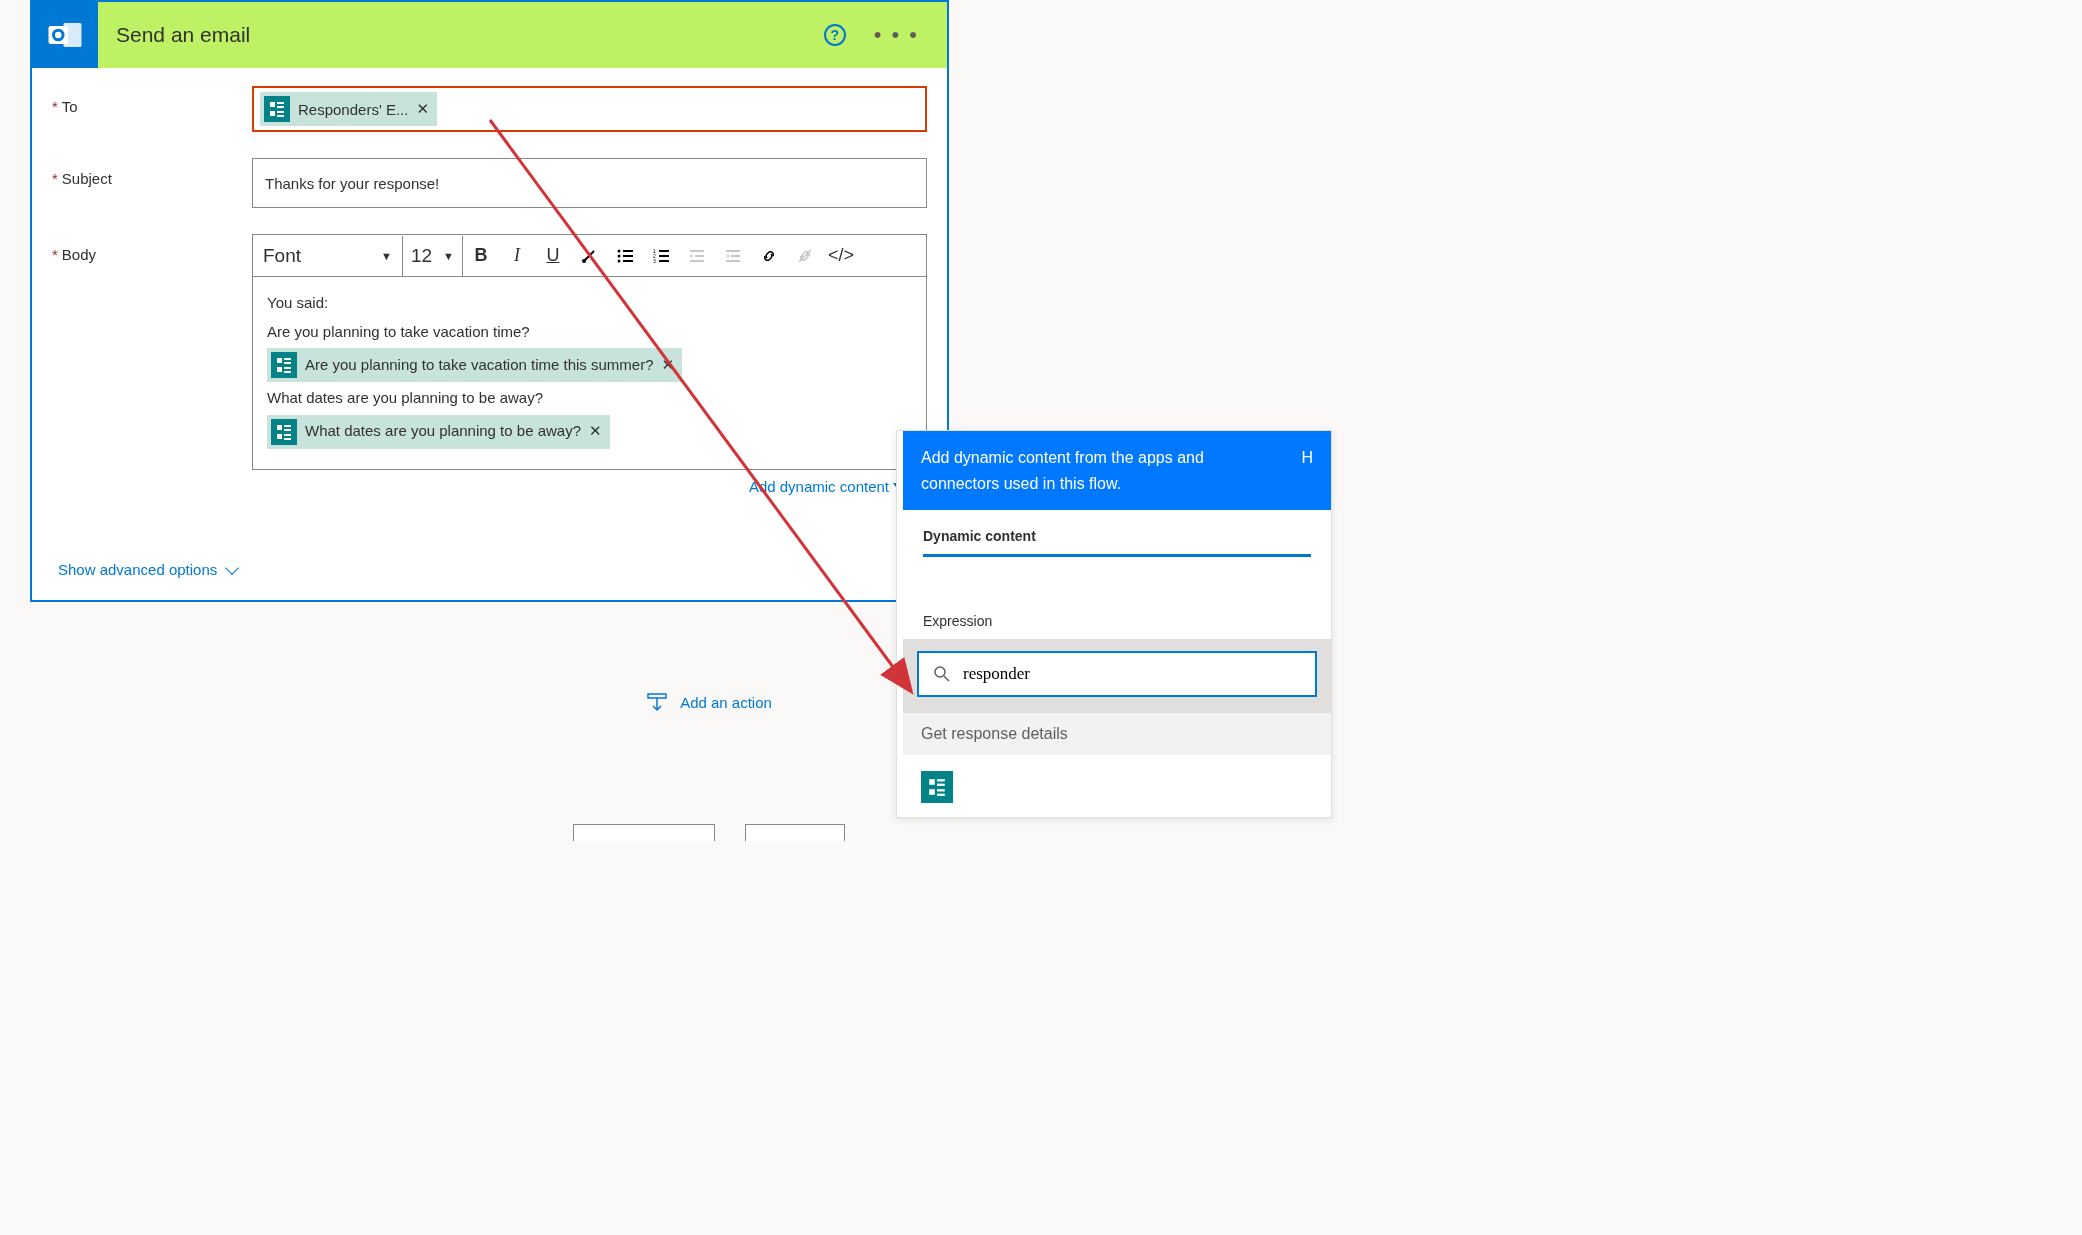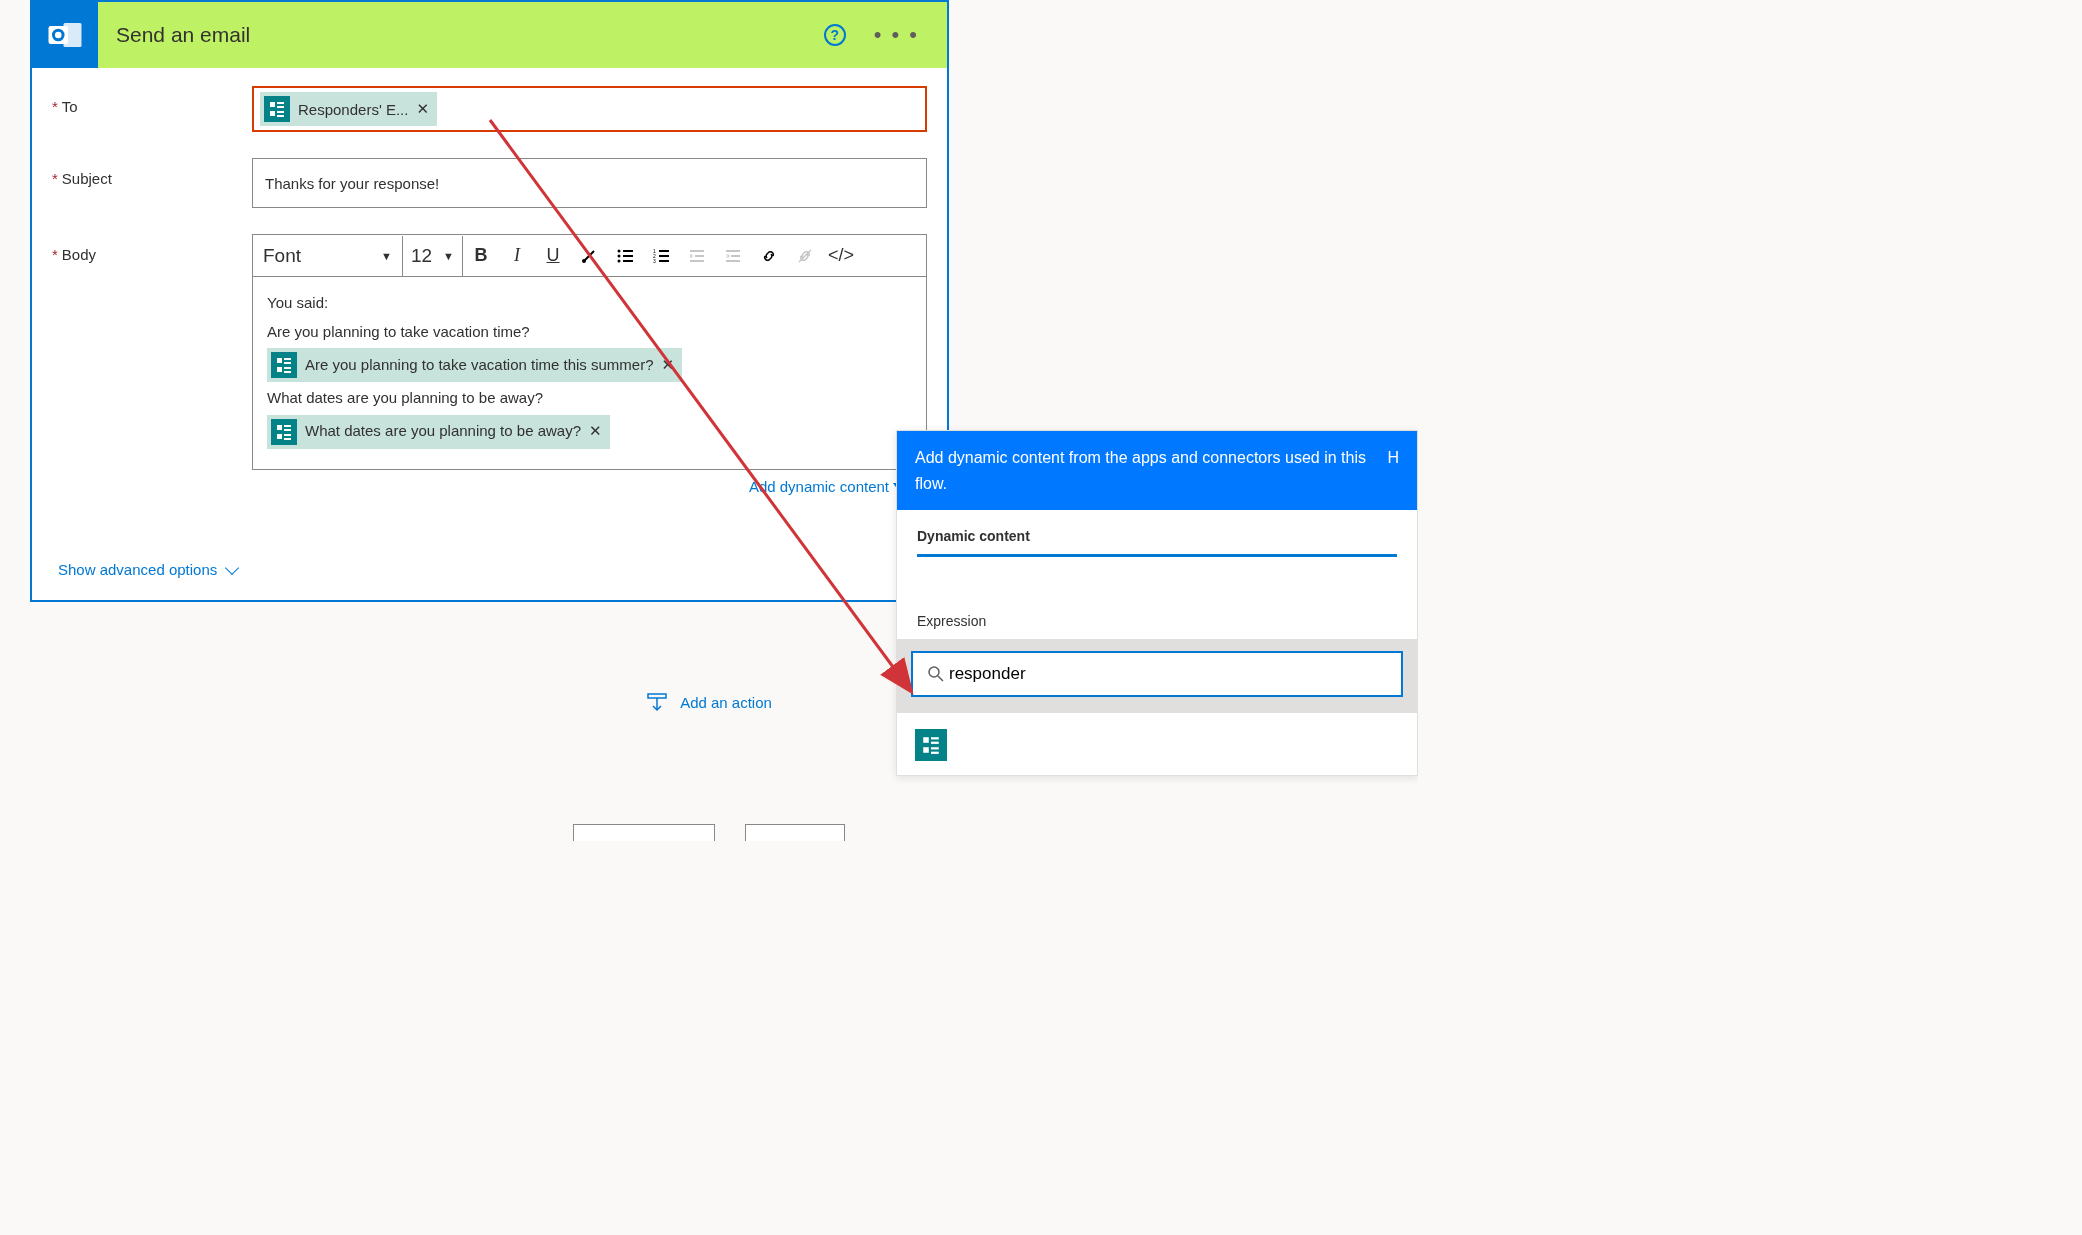--- a/index.html
+++ b/index.html
@@ -257,24 +257,25 @@
     display: flex;
     align-items: center;
     justify-content: center;
   }
 
   
   .dc-panel {
     position: absolute;
     top: 430px;
     left: 896px;
-    width: 522px;
+    width: 436px;
     background: #fff;
     border: 1px solid #e1dfdd;
     box-shadow: 0 2px 8px rgba(0,0,0,0.1);
+    padding-left: 6px;
   }
   .dc-hero {
     background: #0078ff;
     color: #fff;
     padding: 14px 18px;
     font-size: 16px;
     line-height: 1.6;
     display: flex;
     justify-content: space-between;
     align-items: flex-start;
@@ -300,22 +301,23 @@
     background: #e1dfdd;
     padding: 12px 14px 16px 14px;
   }
   .dc-search {
     background: #fff;
     border: 2px solid #0078d4;
     height: 46px;
     display: flex;
     align-items: center;
     padding: 0 14px;
-    gap: 4px;
+    gap: 12px;
     font-size: 17px;
+    font-family: Liberation Serif, serif;
   }
   .dc-search input {
     border: none;
     outline: none;
     font-size: 17px;
     font-family: inherit;
     flex: 1;
   }
   .dc-section {
     background: #f3f2f1;
@@ -563,20 +565,21 @@
   </div>
   <div class="dc-search-wrap">
     <div class="dc-search">
       <svg width="18" height="18" viewBox="0 0 18 18">
           <circle cx="7" cy="7" r="5" fill="none" stroke="#605e5c" stroke-width="1.5"></circle>
           <line x1="11" y1="11" x2="16" y2="16" stroke="#605e5c" stroke-width="1.5"></line>
         </svg>
       <input value="responder" style="">
     </div>
   </div>
+  <div class="dc-section">Get response details</div>
   <div class="dc-item">
     <span class="forms-mini">
         <svg width="20" height="20" viewBox="0 0 18 18">
           <rect x="2" y="2" width="5" height="5" fill="#fff"></rect>
           <rect x="9" y="2" width="7" height="2" fill="#fff"></rect>
           <rect x="9" y="6" width="7" height="2" fill="#fff"></rect>
           <rect x="2" y="11" width="5" height="5" fill="#fff"></rect>
           <rect x="9" y="11" width="7" height="2" fill="#fff"></rect>
           <rect x="9" y="15" width="7" height="2" fill="#fff"></rect>
         </svg>

